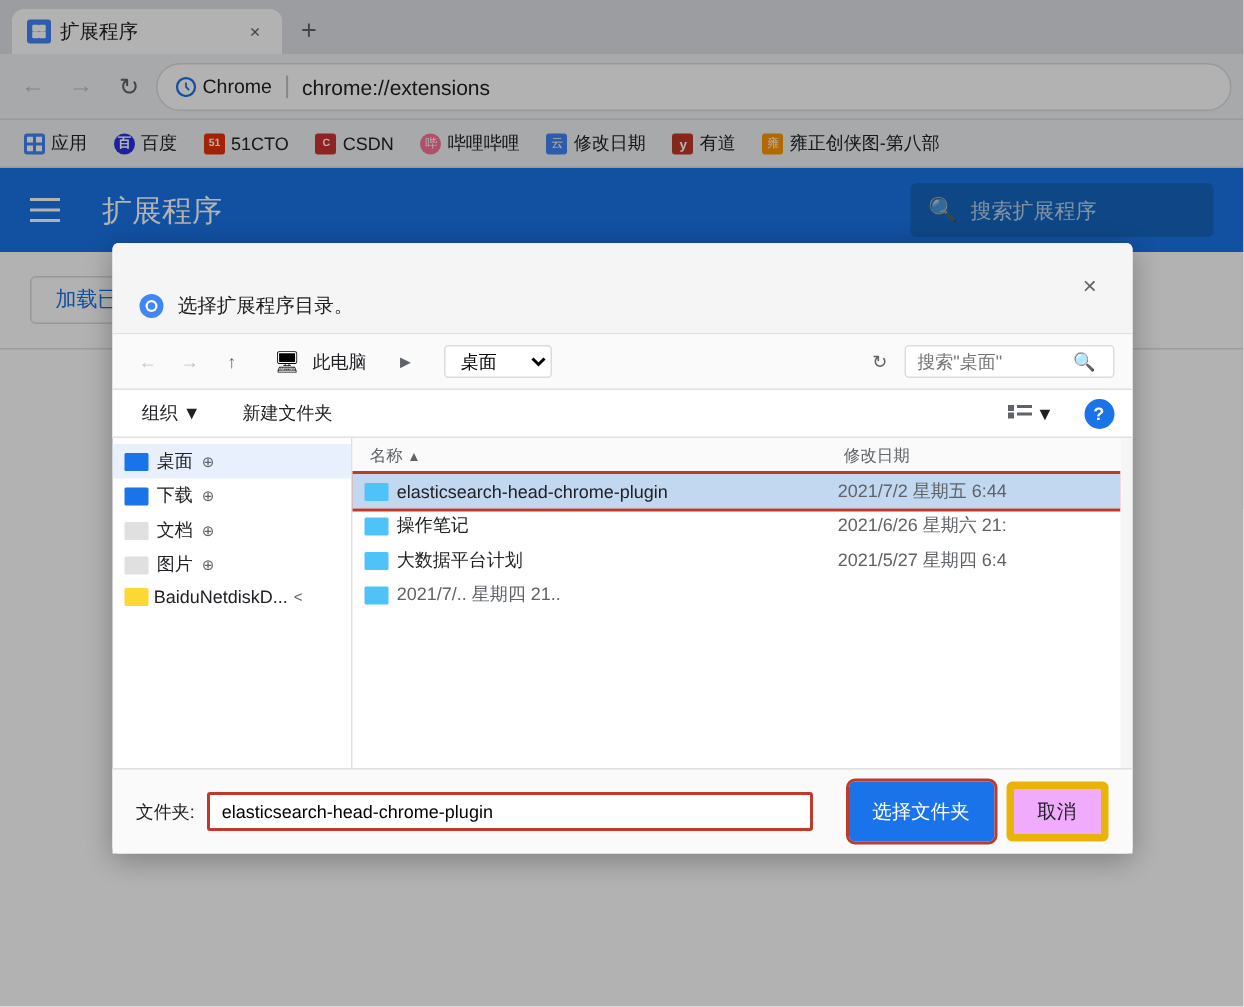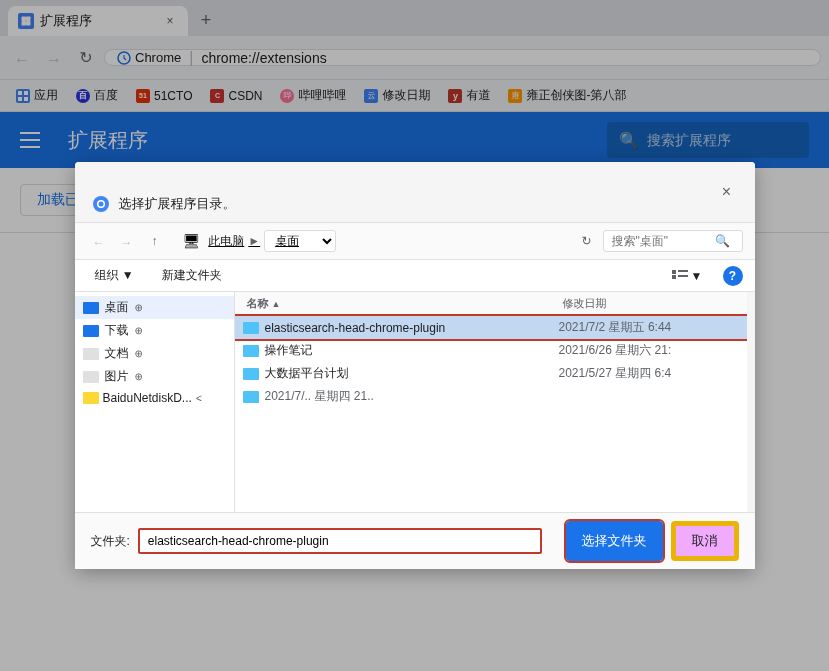--- a/index.html
+++ b/index.html
@@ -13,21 +13,21 @@
     .tab { background: #fff; height: 30px; min-width: 180px; max-width: 240px; display: flex; align-items: center; padding: 0 10px; border-radius: 8px 8px 0 0; font-size: 13px; color: #202124; gap: 6px; }
     .tab-icon { width: 16px; height: 16px; background: #4285f4; border-radius: 2px; display: flex; align-items: center; justify-content: center; }
     .tab-icon svg { width: 12px; height: 12px; }
     .tab-close { margin-left: auto; width: 16px; height: 16px; border-radius: 50%; display: flex; align-items: center; justify-content: center; cursor: pointer; font-size: 12px; color: #5f6368; }
     .new-tab-btn { width: 28px; height: 28px; display: flex; align-items: center; justify-content: center; border-radius: 50%; cursor: pointer; font-size: 18px; color: #5f6368; margin-left: 4px; margin-bottom: 2px; }
 
     
     .nav-bar { background: #f1f3f4; height: 44px; display: flex; align-items: center; padding: 0 8px; gap: 4px; border-bottom: 1px solid #dadce0; }
     .nav-btn { width: 28px; height: 28px; border-radius: 50%; display: flex; align-items: center; justify-content: center; cursor: pointer; color: #5f6368; font-size: 16px; }
     .nav-btn.disabled { color: #bdc1c6; cursor: default; }
-    .address-bar { flex: 1; height: 17px; background: #fff; border-radius: 16px; display: flex; align-items: center; padding: 0 12px; gap: 8px; border: 1px solid #dadce0; }
+    .address-bar { flex: 1; height: 32px; background: #fff; border-radius: 16px; display: flex; align-items: center; padding: 0 12px; gap: 8px; border: 1px solid #dadce0; }
     .address-bar-icon { color: #1a73e8; font-size: 13px; display: flex; align-items: center; gap: 4px; }
     .address-text { font-size: 14px; color: #202124; }
     .address-sep { color: #bdc1c6; }
 
     
     .bookmarks-bar { background: #f1f3f4; height: 32px; display: flex; align-items: center; padding: 0 8px; gap: 2px; border-bottom: 1px solid #dadce0; }
     .bookmark { display: flex; align-items: center; gap: 4px; padding: 2px 8px; border-radius: 4px; cursor: pointer; font-size: 12px; color: #202124; white-space: nowrap; }
     .bm-icon { width: 14px; height: 14px; border-radius: 2px; display: flex; align-items: center; justify-content: center; font-size: 10px; }
 
     
@@ -54,21 +54,21 @@
     .file-dialog { background: #fff; border-radius: 4px; width: 680px; box-shadow: 0 4px 20px rgba(0,0,0,0.3); display: flex; flex-direction: column; }
     .dialog-title-bar { background: #f5f5f5; padding: 8px 16px; display: flex; align-items: center; justify-content: space-between; border-bottom: 1px solid #e0e0e0; border-radius: 4px 4px 0 0; }
     .dialog-title { font-size: 13px; color: #202124; display: flex; align-items: center; gap: 8px; margin-top: 24px; }
     .dialog-title-icon { width: 20px; height: 20px; }
     .dialog-close-btn { width: 24px; height: 24px; border-radius: 50%; display: flex; align-items: center; justify-content: center; cursor: pointer; color: #5f6368; font-size: 16px; }
 
     
     .dialog-nav { padding: 6px 12px; display: flex; align-items: center; gap: 4px; border-bottom: 1px solid #e0e0e0; background: #fafafa; }
     .dialog-nav-btn { width: 24px; height: 24px; border-radius: 50%; display: flex; align-items: center; justify-content: center; cursor: pointer; color: #5f6368; font-size: 12px; }
     .dialog-nav-btn.disabled { color: #bdc1c6; cursor: default; }
-    .breadcrumb-path { display: flex; align-items: center; gap: 4px; flex: 1; text-decoration: underline; }
+    .breadcrumb-path { display: flex; align-items: center; gap: 20px; flex: 1; }
     .breadcrumb-item { font-size: 12px; color: #202124; cursor: pointer; display: flex; align-items: center; gap: 4px; }
     .breadcrumb-sep { color: #5f6368; font-size: 12px; }
     .path-dropdown { border: 1px solid #dadce0; border-radius: 3px; padding: 2px 20px 2px 6px; font-size: 12px; background: #fff; }
     .dialog-search { border: 1px solid #dadce0; border-radius: 3px; padding: 3px 8px; font-size: 12px; width: 140px; display: flex; align-items: center; gap: 4px; background: #fff; }
     .dialog-search input { border: none; outline: none; font-size: 12px; width: 100px; }
 
     
     .dialog-toolbar { padding: 4px 12px; display: flex; align-items: center; gap: 12px; border-bottom: 1px solid #e0e0e0; background: #fff; }
     .toolbar-btn { display: flex; align-items: center; gap: 4px; padding: 3px 8px; border-radius: 3px; cursor: pointer; font-size: 12px; color: #202124; }
 
@@ -77,21 +77,21 @@
     .dialog-sidebar { width: 160px; border-right: 1px solid #e0e0e0; padding: 4px 0; overflow-y: auto; }
     .sidebar-item-d { display: flex; align-items: center; gap: 6px; padding: 3px 8px; cursor: pointer; font-size: 12px; color: #202124; white-space: nowrap; }
     .sidebar-item-d.active { background: #e8f0fe; }
     .folder-icon-sm { width: 16px; height: 12px; background: #4fc3f7; border-radius: 1px; position: relative; flex-shrink: 0; }
     .folder-icon-blue { background: #1a73e8; }
     .pin-icon { color: #5f6368; font-size: 10px; }
 
     
     .file-list { flex: 1; overflow-y: auto; }
     .file-list-header { display: flex; padding: 2px 8px; border-bottom: 1px solid #e0e0e0; background: #fafafa; font-size: 11px; color: #5f6368; }
-    .col-name { flex: 1; padding: 2px 4px; cursor: pointer; font-weight: bold; }
+    .col-name { flex: 1; padding: 2px 4px; cursor: pointer; }
     .col-date { width: 180px; padding: 2px 4px; cursor: pointer; }
     .file-row { display: flex; align-items: center; padding: 3px 8px; cursor: pointer; font-size: 12px; }
     .file-row.selected { background: #c2d7f0; outline: 2px solid #c0392b; }
     .file-icon { width: 16px; height: 12px; background: #4fc3f7; border-radius: 1px; flex-shrink: 0; margin-right: 6px; }
     .file-name { flex: 1; color: #202124; }
     .file-date { width: 180px; color: #5f6368; }
 
     
     .dialog-bottom { padding: 8px 16px; border-top: 1px solid #e0e0e0; background: #fafafa; display: flex; align-items: center; gap: 8px; }
     .folder-label { font-size: 12px; color: #202124; white-space: nowrap; }

